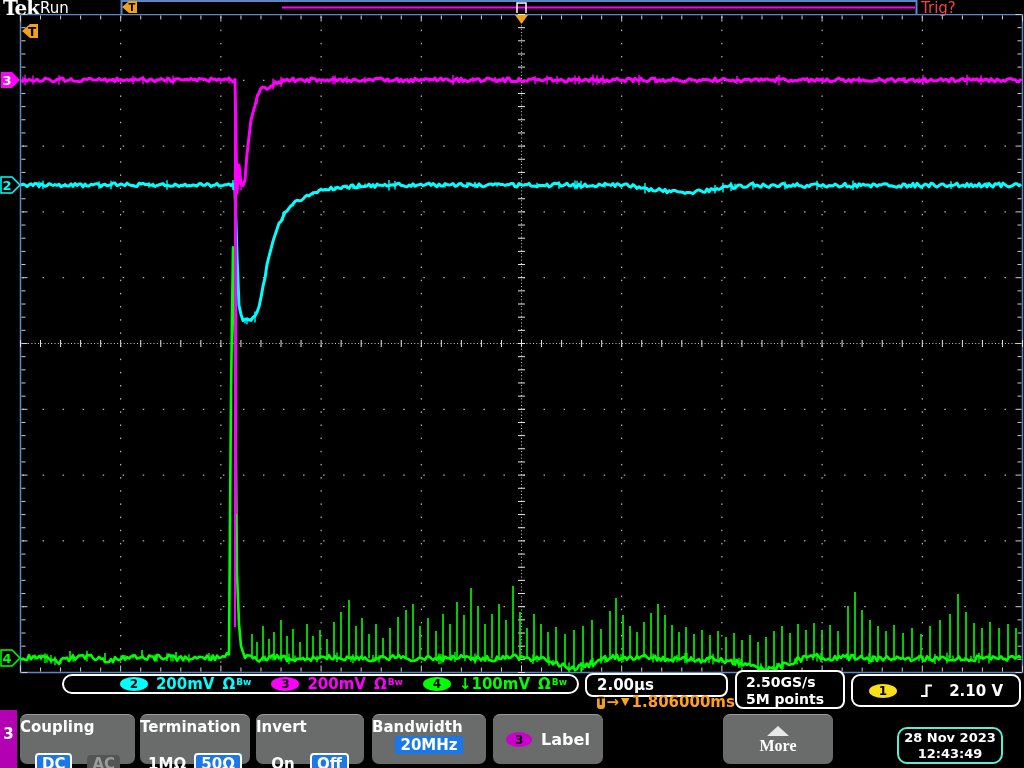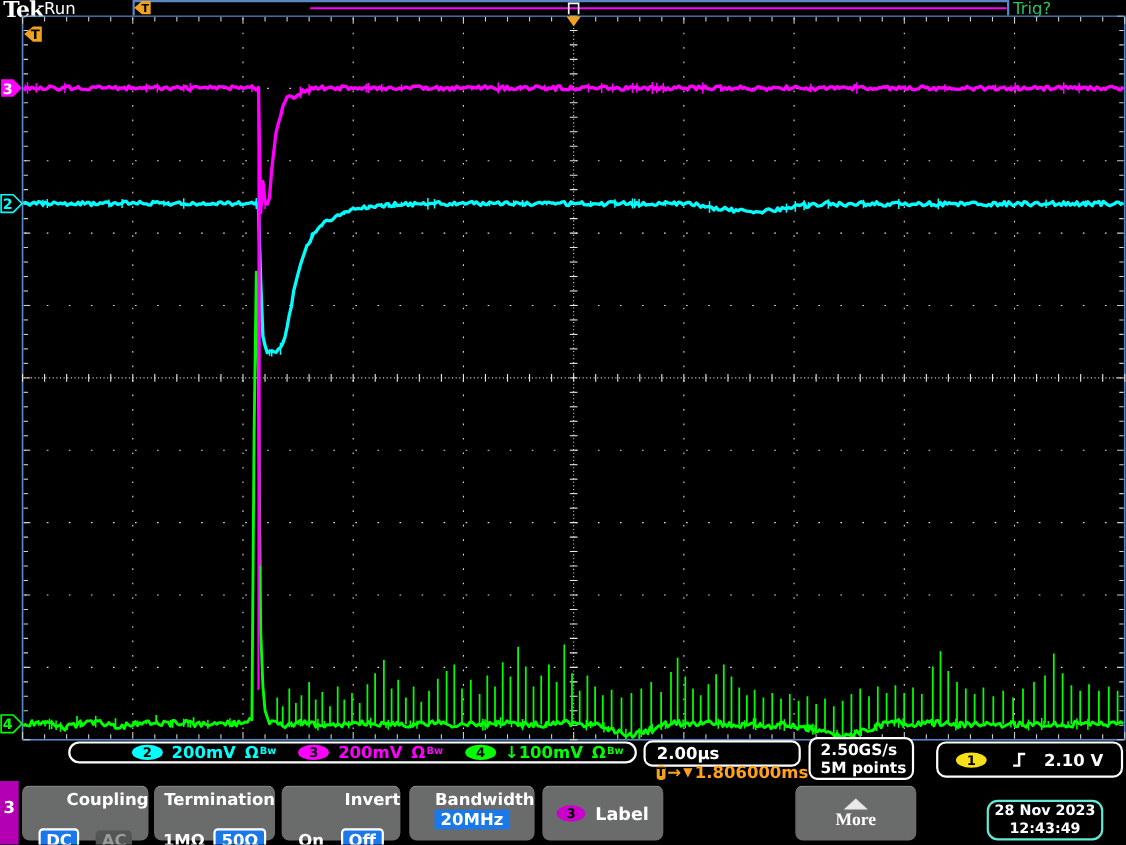--- a/index.html
+++ b/index.html
@@ -2,51 +2,51 @@
 <html><head>
 <meta charset="utf-8">
 <style>
   html,body{margin:0;padding:0;background:#000;}
   #screen{position:relative;width:1024px;height:768px;background:#000;overflow:hidden;
           font-family:"DejaVu Sans",sans-serif;-webkit-font-smoothing:antialiased;}
   
   #tek{position:absolute;left:3px;top:-4px;color:#fff;font-family:"DejaVu Serif",serif;
        font-weight:bold;font-size:20px;letter-spacing:-1px;}
   #run{position:absolute;left:40px;top:-1px;color:#fff;font-size:15px;}
-  #trig{position:absolute;left:921px;top:-1px;color:#22c55e;font-size:15px;}
+  #trig{position:absolute;left:921px;top:-1px;color:#ef4444;font-size:15px;}
   #acqsvg{position:absolute;left:0;top:0;}
   
   #grat{position:absolute;left:0;top:14px;}
   
   .rbox{position:absolute;border:2px solid #fff;border-radius:10px;box-sizing:border-box;background:#000;}
   #chbox{left:62px;top:674px;width:517px;height:20px;display:flex;align-items:center;
          justify-content:flex-end;gap:20px;padding-right:10px;}
   .cgroup{display:flex;align-items:center;gap:8px;font-weight:bold;font-size:15px;line-height:1;}
   .cbadge{min-width:28px;height:14px;border-radius:50%;color:#000;font-weight:bold;font-size:12px;
           display:flex;align-items:center;justify-content:center;}
   .c-cyan{color:#00ffff}.c-mag{color:#ff00ff}.c-grn{color:#00ff00}
   .bw{font-size:9px;vertical-align:4px;margin-left:1px;}
   #timebox{left:585px;top:673px;width:143px;height:24px;border-radius:8px;padding:2px 0 0 10px;}
   #timebox .l1{color:#fff;font-weight:bold;font-size:15px;line-height:17px;}
   #timebox .l2{display:flex;align-items:center;gap:1px;color:#ffa01e;font-weight:bold;font-size:15px;line-height:16px;}
   .tchip{display:inline-flex;width:14px;height:13px;background:#f0a11e;color:#000;border-radius:3px;
          font-size:11px;font-weight:bold;align-items:center;justify-content:center;margin-right:1px;}
   .dmark{font-size:11px;margin:0 1px;}
-  #ratebox{left:735px;top:670px;width:96px;height:39px;border-radius:8px;padding:2px 0 0 9px;
+  #ratebox{left:735px;top:670px;width:110px;height:39px;border-radius:8px;padding:2px 0 0 9px;
            color:#fff;font-weight:bold;font-size:14px;line-height:17px;}
   #trigbox{left:851px;top:674px;width:170px;height:33px;border-radius:9px;display:flex;
            align-items:center;padding:0 16px;}
   #trigbox .lvl{margin-left:auto;color:#fff;font-weight:bold;font-size:15px;}
   #trigbox .slope{margin-left:22px;}
   
   #menutab{position:absolute;left:0;top:710px;width:17px;height:58px;background:#b300b3;color:#fff;
            font-size:15px;font-weight:bold;text-align:center;padding-top:15px;box-sizing:border-box;}
   .mbtn{position:absolute;top:714px;height:50px;background:#6a6c6b;border-radius:7px;
         border-top:1px solid #9a9c9b;box-sizing:border-box;color:#fff;}
-  .mtitle{text-align:right;font-size:15px;font-weight:bold;margin-top:3px;line-height:18px;}
+  .mtitle{text-align:left;font-size:15px;font-weight:bold;margin-top:3px;line-height:18px;}
   .mopts{display:flex;justify-content:space-evenly;align-items:center;margin-top:17px;
          font-size:15px;font-weight:bold;line-height:18px;}
   .chip{padding:0 5px;border-radius:4px;}
   .chip.sel{background:#1a78e8;border:2px solid #fff;}
   .chip.dis{background:#535554;color:#9a9c9b;}
   #b-coupling{left:20px;width:115px;}
   #b-term{left:140px;width:110px;}
   #b-invert{left:256px;width:108px;}
   #b-band{left:372px;width:114px;}
   .bval{display:block;margin:0 auto;width:max-content;background:#1a78e8;color:#fff;

